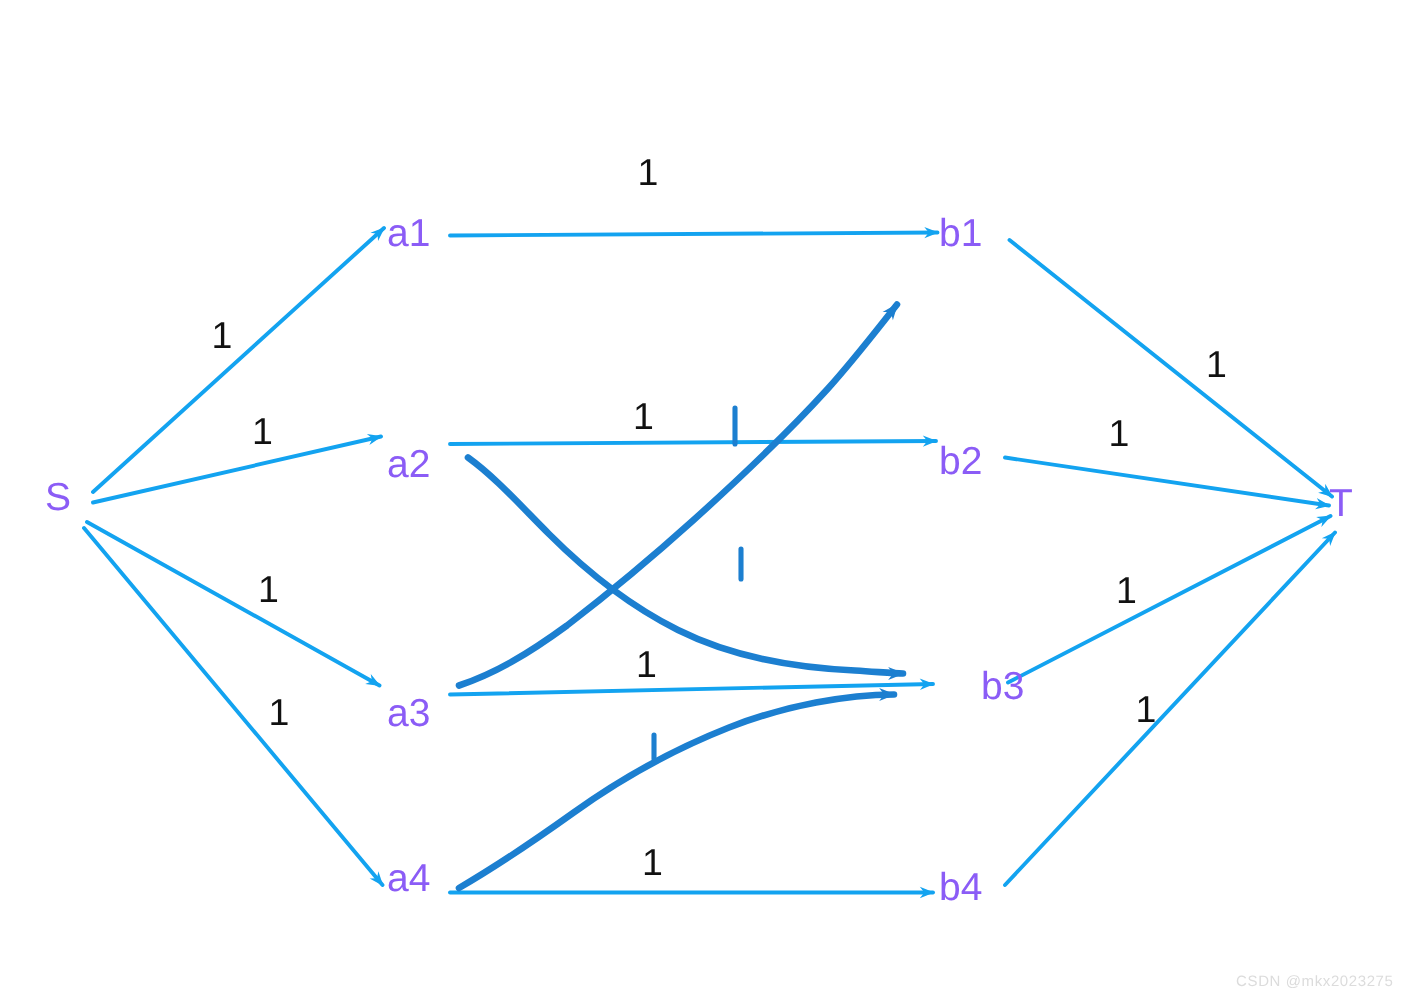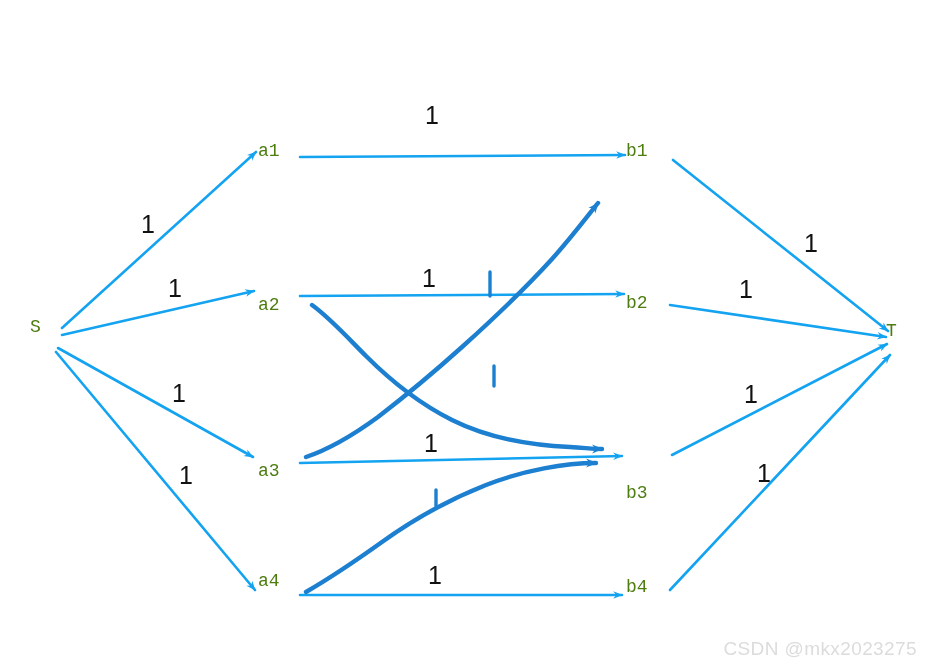--- a/index.html
+++ b/index.html
@@ -9,40 +9,40 @@
     font-family:"Liberation Sans", sans-serif;
     position:relative;
     overflow:hidden;
   }
   #graph-canvas{
     position:absolute;left:0;top:0;
     width:937px;height:672px;
   }
   .node-label{
     position:absolute;
-    font-size:18px;
-    color:#4d7c0f;
-    font-family:Liberation Mono, monospace;
+    font-size:26px;
+    color:#8b5cf6;
+    font-family:Liberation Sans, sans-serif;
     white-space:nowrap;
     line-height:1;
     user-select:none;
   }
   .edge-label{
     position:absolute;
     font-size:25px;
     color:#111111;
     font-family:"Liberation Sans", sans-serif;
     white-space:nowrap;
     line-height:1;
     user-select:none;
   }
   .watermark{
     position:absolute;
-    right:20px;bottom:12px;
-    font-size:19px;
+    right:8px;bottom:12px;
+    font-size:10px;
     color:#dcdcdc;
     font-family:"Liberation Sans", sans-serif;
     letter-spacing:.4px;
     white-space:nowrap;
     user-select:none;
   }
 </style>
 </head>
 <body>
 
@@ -93,21 +93,21 @@
   </g>
 </svg>
 
 <div class="node-label" style="left:30px;top:318px;">S</div>
 <div class="node-label" style="left:258px;top:142px;">a1</div>
 <div class="node-label" style="left:258px;top:296px;">a2</div>
 <div class="node-label" style="left:258px;top:462px;">a3</div>
 <div class="node-label" style="left:258px;top:572px;">a4</div>
 <div class="node-label" style="left:626px;top:142px;text-align:center;">b1</div>
 <div class="node-label" style="left:626px;top:294px;">b2</div>
-<div class="node-label" style="left:626px;top:444px;margin-top:40px;">b3</div>
+<div class="node-label" style="left:654px;top:444px;">b3</div>
 <div class="node-label" style="left:626px;top:578px;text-align:right;">b4</div>
 <div class="node-label" style="left:886px;top:322px;">T</div>
 
 <div class="edge-label" style="left:141px;top:212px;">1</div>
 <div class="edge-label" style="left:168px;top:276px;">1</div>
 <div class="edge-label" style="left:172px;top:381px;">1</div>
 <div class="edge-label" style="left:179px;top:463px;">1</div>
 <div class="edge-label" style="left:425px;top:103px;">1</div>
 <div class="edge-label" style="left:422px;top:266px;">1</div>
 <div class="edge-label" style="left:424px;top:431px;">1</div>

